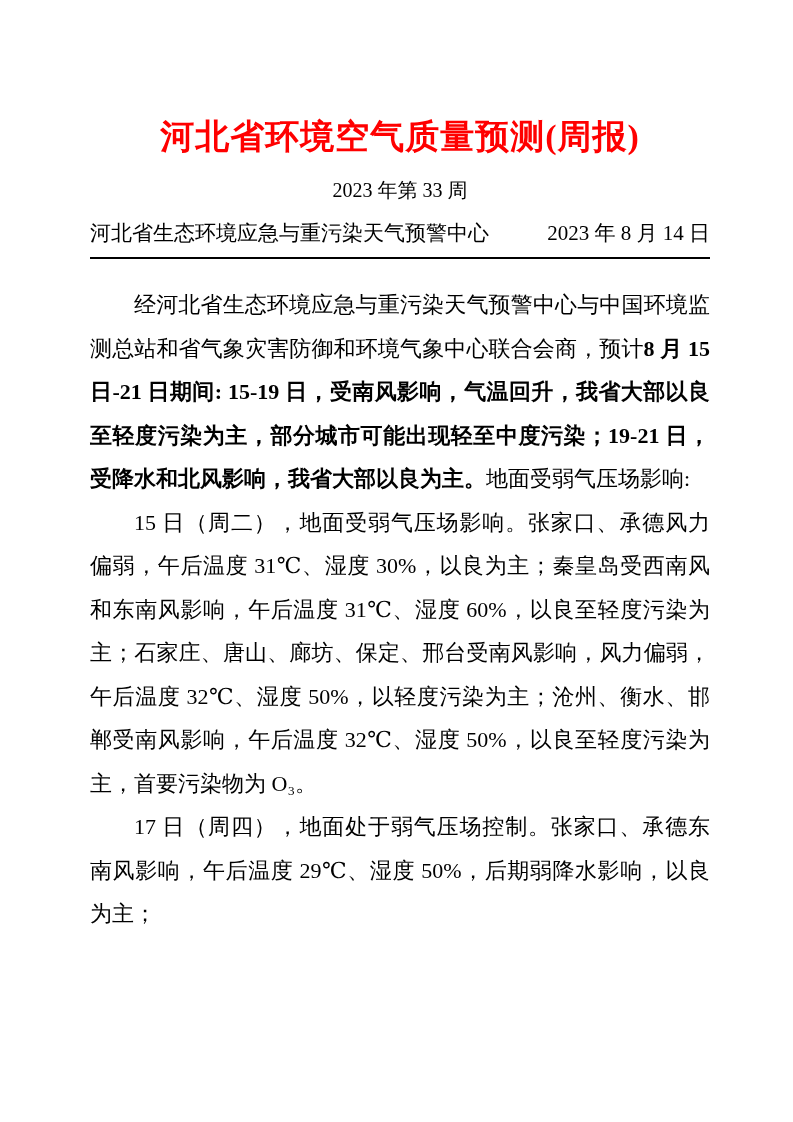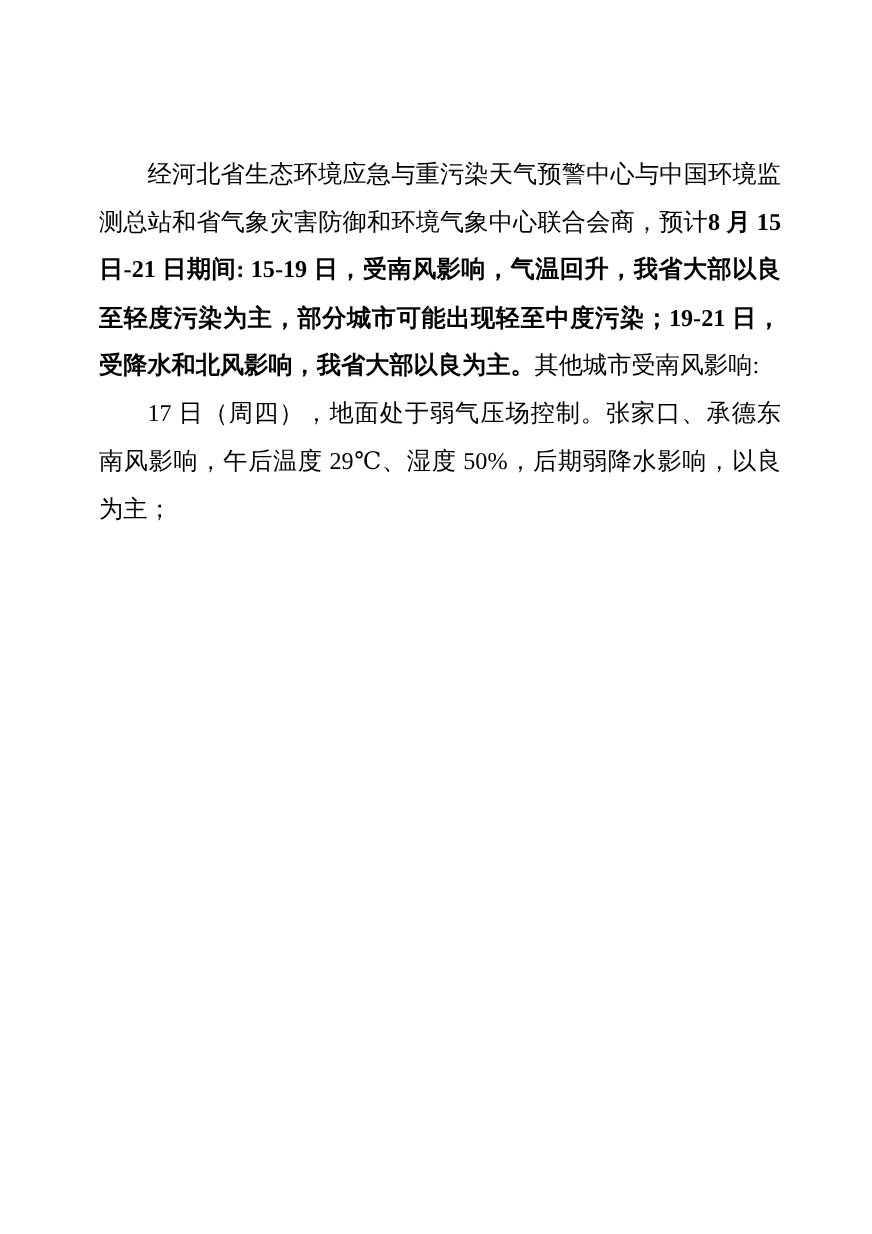--- a/index.html
+++ b/index.html
@@ -63,24 +63,37 @@
   }
   .doc-body b {
     font-weight: bold;
   }
 </style>
 </head>
 <body>
 
 <div class="page">
 
+  <header>
+    <h1 class="doc-title">河北省环境空气质量预测(周报)</h1>
+
+    <div class="doc-subtitle">2023 年第 33 周</div>
+
+    <div class="byline">
+      <span>河北省生态环境应急与重污染天气预警中心</span>
+      <span>2023 年 8 月 14 日</span>
+    </div>
+
+    <hr class="header-divider">
+  </header>
 
   <main class="doc-body">
 
-    <p><span>经河北省生态环境应急与重污染天气预警中心与中国环境监测总站和省气象灾害防御和环境气象中心联合会商，预计</span><b>8 月 15 日-21 日期间: 15-19 日，受南风影响，气温回升，我省大部以良至轻度污染为主，部分城市可能出现轻至中度污染；19-21 日，受降水和北风影响，我省大部以良为主。</b><span>其他城市受南风影响:</span></p>
+    <p><span>经河北省生态环境应急与重污染天气预警中心与中国环境监测总站和省气象灾害防御和环境气象中心联合会商，预计</span><b>8 月 15 日-21 日期间: 15-19 日，受南风影响，气温回升，我省大部以良至轻度污染为主，部分城市可能出现轻至中度污染；19-21 日，受降水和北风影响，我省大部以良为主。</b><span>地面受弱气压场影响:</span></p>
 
+    <p>15 日（周二），地面受弱气压场影响。张家口、承德风力偏弱，午后温度 31℃、湿度 30%，以良为主；秦皇岛受西南风和东南风影响，午后温度 31℃、湿度 60%，以良至轻度污染为主；石家庄、唐山、廊坊、保定、邢台受南风影响，风力偏弱，午后温度 32℃、湿度 50%，以轻度污染为主；沧州、衡水、邯郸受南风影响，午后温度 32℃、湿度 50%，以良至轻度污染为主，首要污染物为 O₃。</p>
 
 
     <p>17 日（周四），地面处于弱气压场控制。张家口、承德东南风影响，午后温度 29℃、湿度 50%，后期弱降水影响，以良为主；</p>
 
   </main>
 
 </div>
 
 </body></html>

